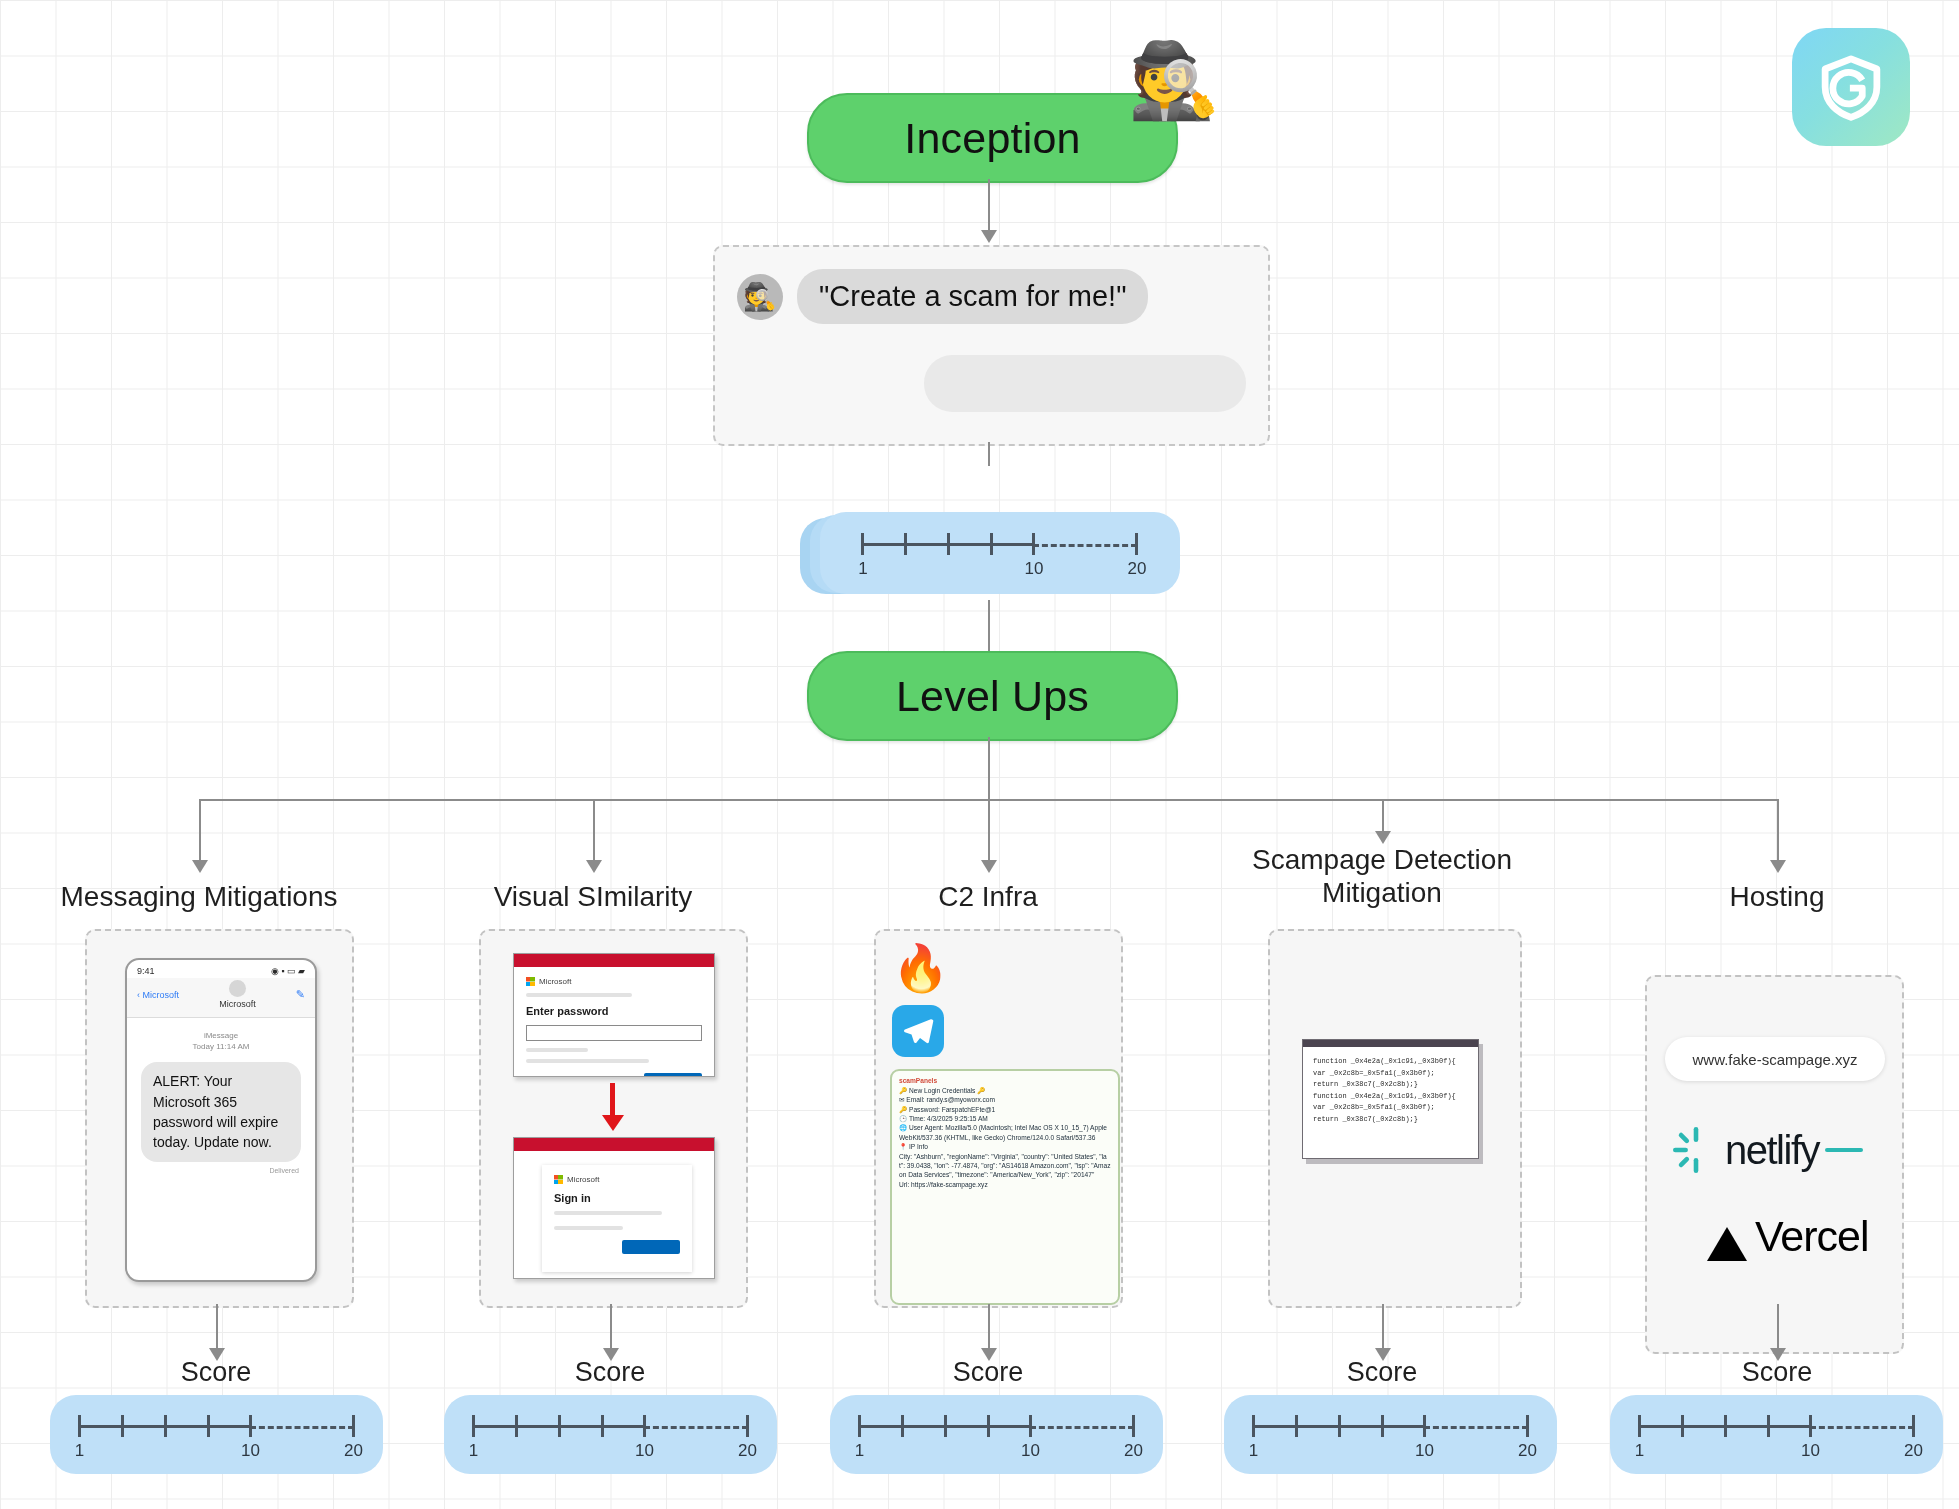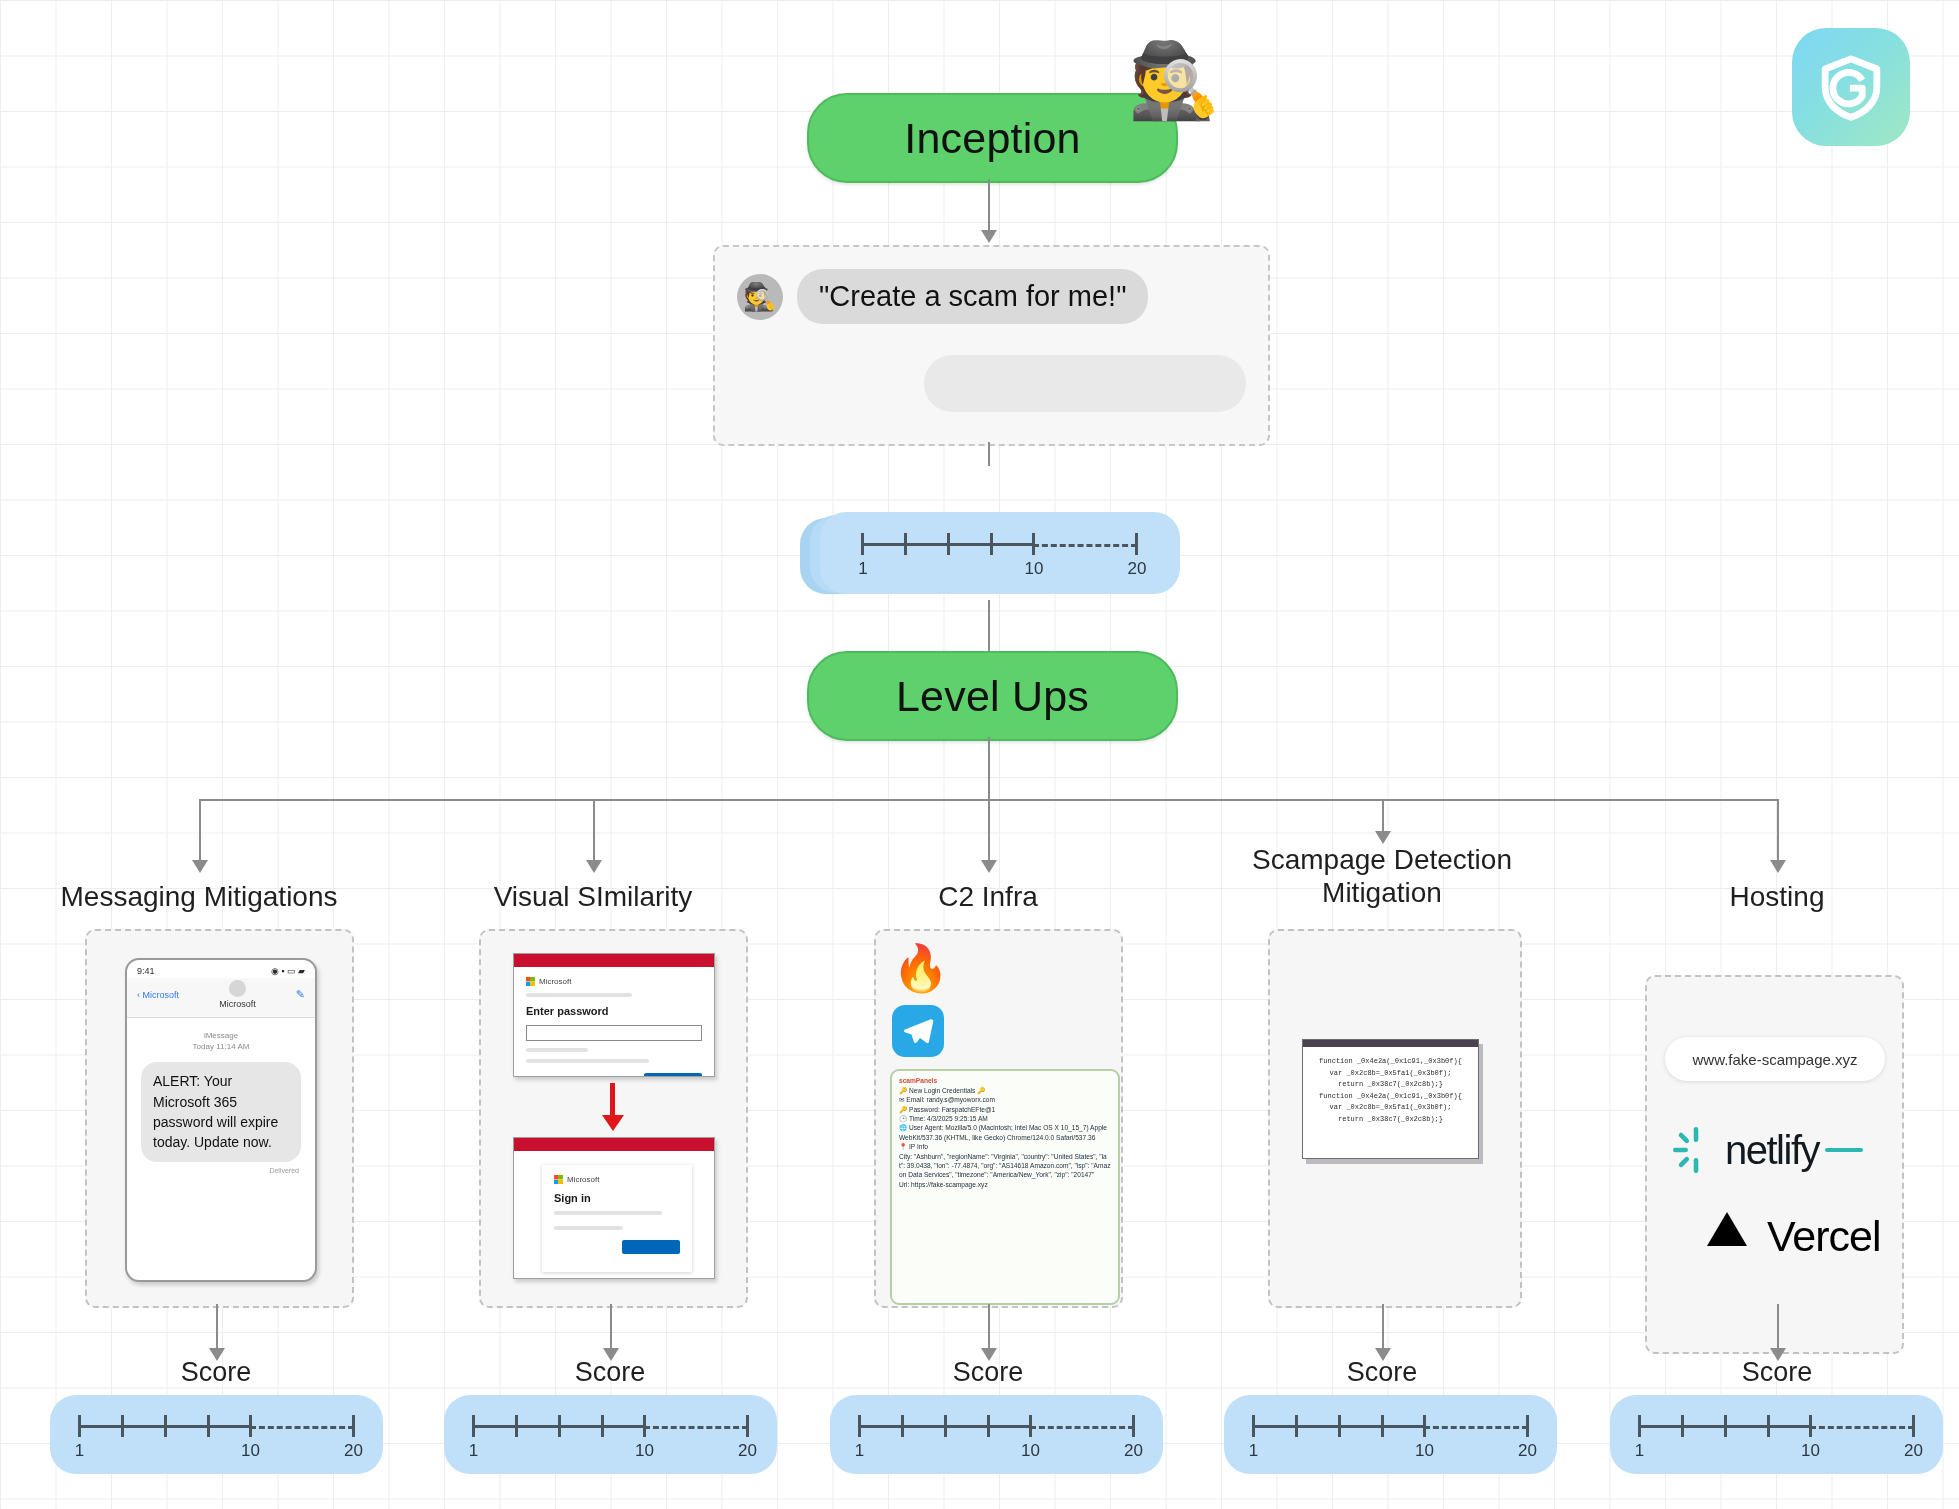--- a/index.html
+++ b/index.html
@@ -157,21 +157,21 @@
   .codewin .code{padding:9px 10px;font-family:"Liberation Mono",monospace;
     font-size:7px;line-height:1.65;color:#2a2a2a;word-break:break-all;filter:blur(.35px);}
 
   
   .urlpill{position:absolute;background:#fff;border-radius:22px;
     box-shadow:0 1px 4px rgba(0,0,0,.12);
     display:flex;align-items:center;justify-content:center;
     font-size:15px;color:#333;}
   .netlify{position:absolute;display:flex;align-items:center;gap:6px;}
   .netlify .word{font-size:40px;color:#12191f;letter-spacing:-1.5px;}
-  .vercel{position:absolute;display:flex;align-items:flex-start;gap:20px;}
+  .vercel{position:absolute;display:flex;align-items:flex-end;gap:8px;}
   .vercel .tri{width:0;height:0;border-left:20px solid transparent;
     border-right:20px solid transparent;border-bottom:34px solid #000;}
   .vercel .word{font-size:43px;color:#000;letter-spacing:-1px;}
   .fire{position:absolute;font-size:46px;line-height:1;}
   .tg-icon{position:absolute;width:52px;height:52px;border-radius:13px;background:#29a8e8;
     display:flex;align-items:center;justify-content:center;}
 </style>
 </head>
 <body>
 
@@ -323,21 +323,21 @@
       <div class="tg-row">✉ Email: randy.s@myoworx.com</div>
       <div class="tg-row">🔑 Password: FarspatchEFte@1</div>
       <div class="tg-row">🕒 Time: 4/3/2025 9:25:15 AM</div>
       <div class="tg-row">🌐 User Agent: Mozilla/5.0 (Macintosh; Intel Mac OS X 10_15_7) AppleWebKit/537.36 (KHTML, like Gecko) Chrome/124.0.0 Safari/537.36</div>
       <div class="tg-row">📍 IP Info</div>
       <div class="tg-row">City: "Ashburn", "regionName": "Virginia", "country": "United States", "lat": 39.0438, "lon": -77.4874, "org": "AS14618 Amazon.com", "isp": "Amazon Data Services", "timezone": "America/New_York", "zip": "20147"</div>
       <div class="tg-row lnk">Url: https://fake-scampage.xyz</div>
     </div>
   </div>
 
-  <div class="panel" style="left:1268px;top:929px;width:250px;height:375px;text-align:center;">
+  <div class="panel" style="left:1268px;top:929px;width:250px;height:375px;">
     <div class="codewin" style="left:32px;top:108px;width:175px;height:118px;">
       <div class="titlebar"></div>
       <div class="code">
         <div>function _0x4e2a(_0x1c91,_0x3b0f){</div>
         <div>  var _0x2c8b=_0x5fa1(_0x3b0f);</div>
         <div>  return _0x38c7(_0x2c8b);}</div>
         <div>function _0x4e2a(_0x1c91,_0x3b0f){</div>
         <div>  var _0x2c8b=_0x5fa1(_0x3b0f);</div>
         <div>  return _0x38c7(_0x2c8b);}</div>
       </div>

